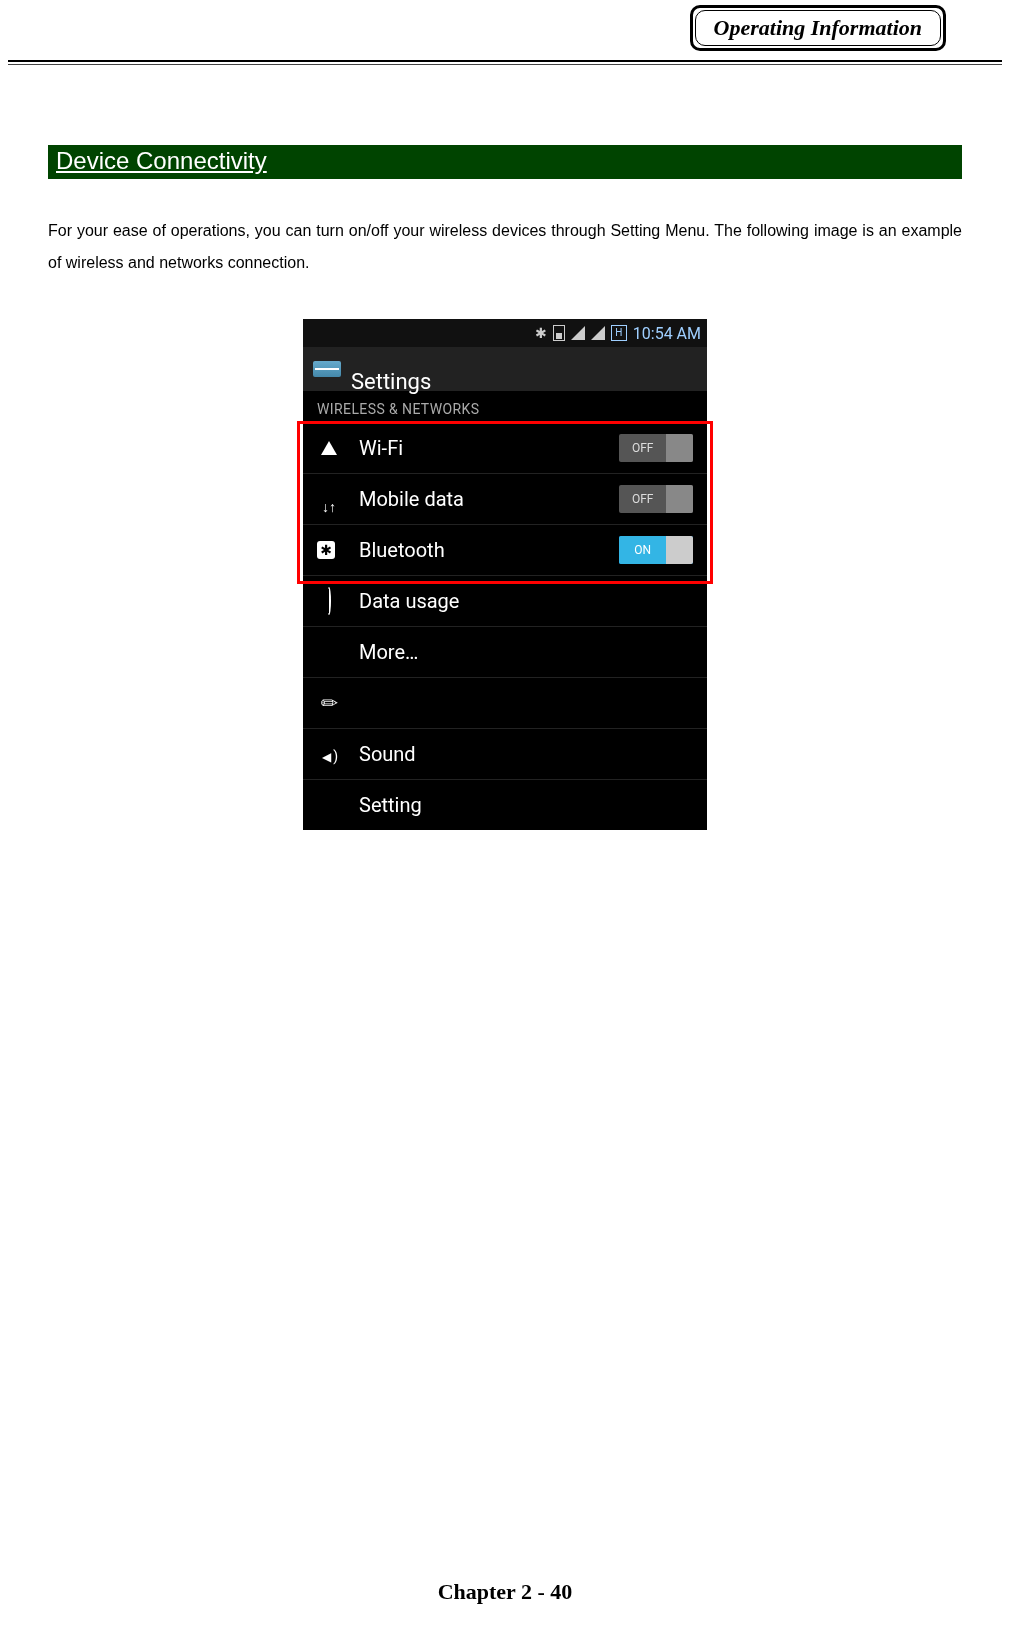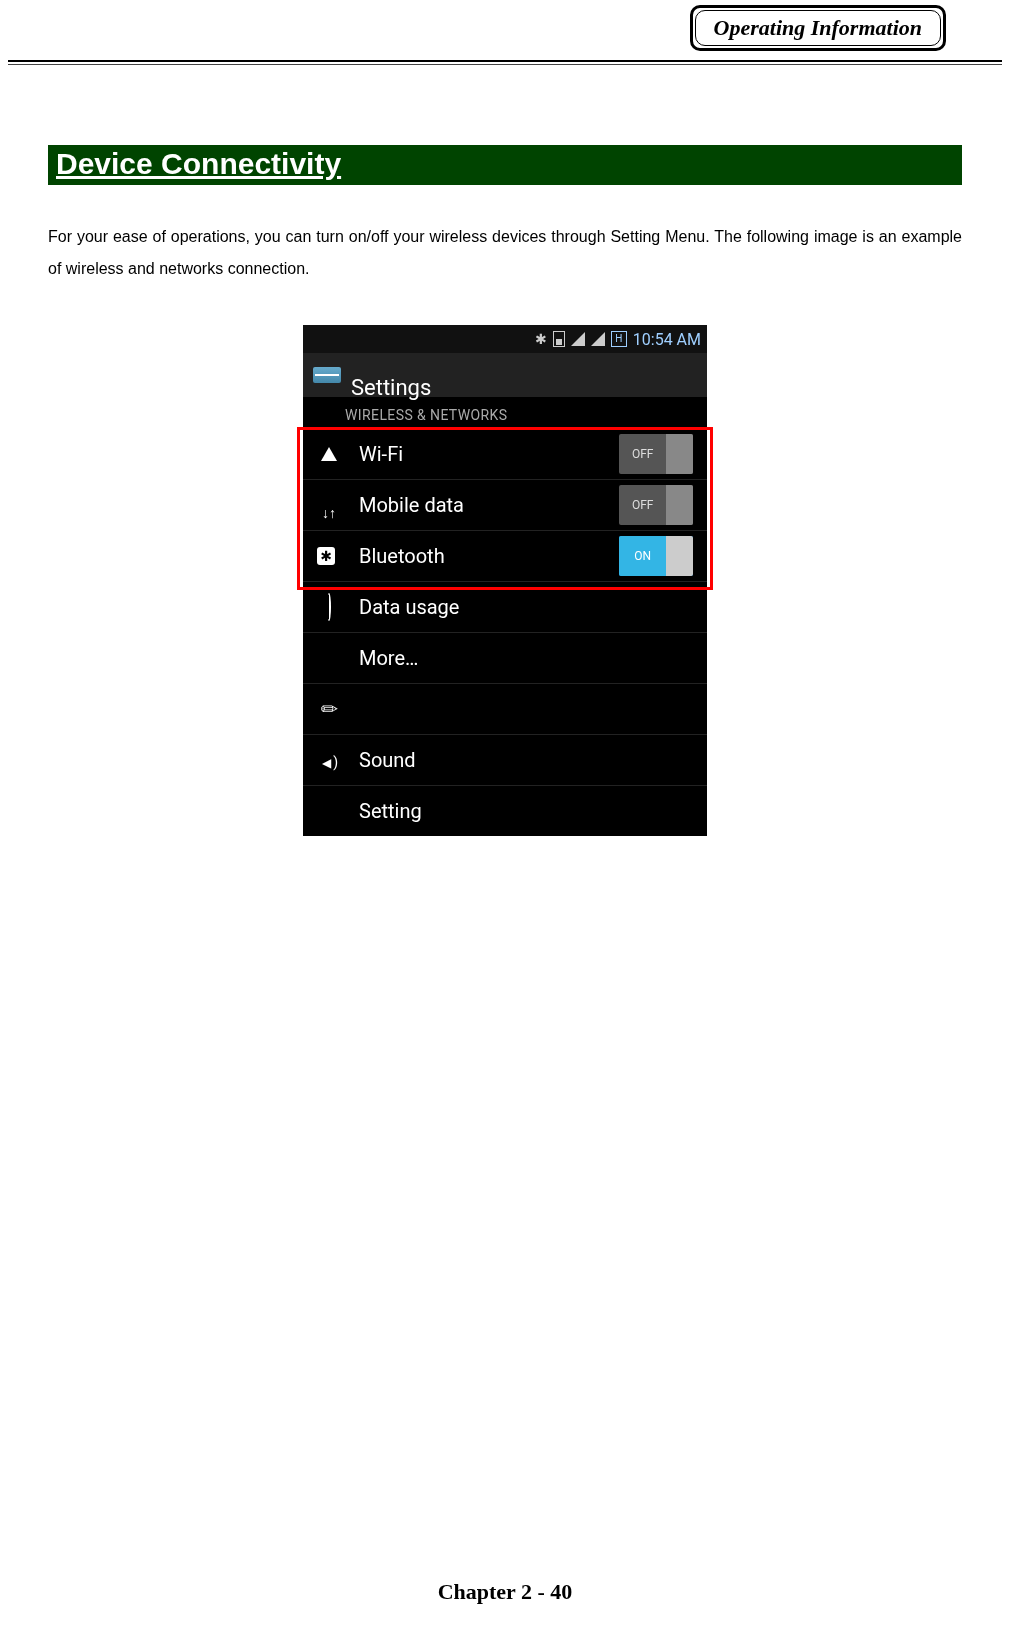--- a/index.html
+++ b/index.html
@@ -53,22 +53,22 @@
   
   .content {
     position: absolute;
     top: 145px;
     left: 48px;
     right: 48px;
   }
   .section-bar {
     background: #004400;
     color: #fff;
-    font-weight: bold;
-    font-size: 30px;
+    font-weight: normal;
+    font-size: 24px;
     padding: 2px 8px 4px 8px;
     text-decoration: underline;
   }
   .body-text {
     margin-top: 36px;
     font-size: 16px;
     line-height: 2.0;
     text-align: justify;
   }
   
@@ -114,36 +114,35 @@
   .appbar .slider-ico {
     width: 28px; height: 16px; background: linear-gradient(#6ac, #48a); border-radius: 2px; position: relative;
   }
   .appbar .slider-ico::after { content:""; position:absolute; left:2px; right:2px; top:50%; height:2px; background:#fff; transform:translateY(-50%); }
   .appbar .title { font-size: 22px; color: #fff; margin-top: 24px; }
   .grouph {
     font-size: 14px;
     color: #aaa;
     padding: 10px 14px 6px 14px;
     letter-spacing: 0.4px;
-    margin-left: 28px;
   }
   .row {
     height: 50px;
     display: flex;
     align-items: center;
     padding: 0 14px;
     color: #fff;
     font-size: 20px;
     border-bottom: 1px solid #222;
     gap: 18px;
   }
   .row .icon { width: 24px; text-align: center; font-size: 20px; color:#eee; }
   .row .lbl { flex: 1; }
   .toggle {
-    width: 74px; height: 40px; border-radius: 2px; position: relative; overflow: hidden;
+    width: 74px; height: 28px; border-radius: 2px; position: relative; overflow: hidden;
     display:flex;
   }
   .toggle.off { background:#555; }
   .toggle.off .knob { background:#888; width:36%; }
   .toggle.off .txt { flex:1; display:flex; align-items:center; justify-content:center; font-size:12px; color:#ddd; }
   .toggle.on { background:#2a5; }
   .toggle.on { background:#0a84d6; }
   .toggle.on .knob { background:#ccc; width:36%; margin-left:auto; order:2; }
   .toggle.on .txt { flex:1; display:flex; align-items:center; justify-content:center; font-size:12px; color:#fff; order:1; background:#33b5e5; }
   .toggle .knob { height:100%; }

